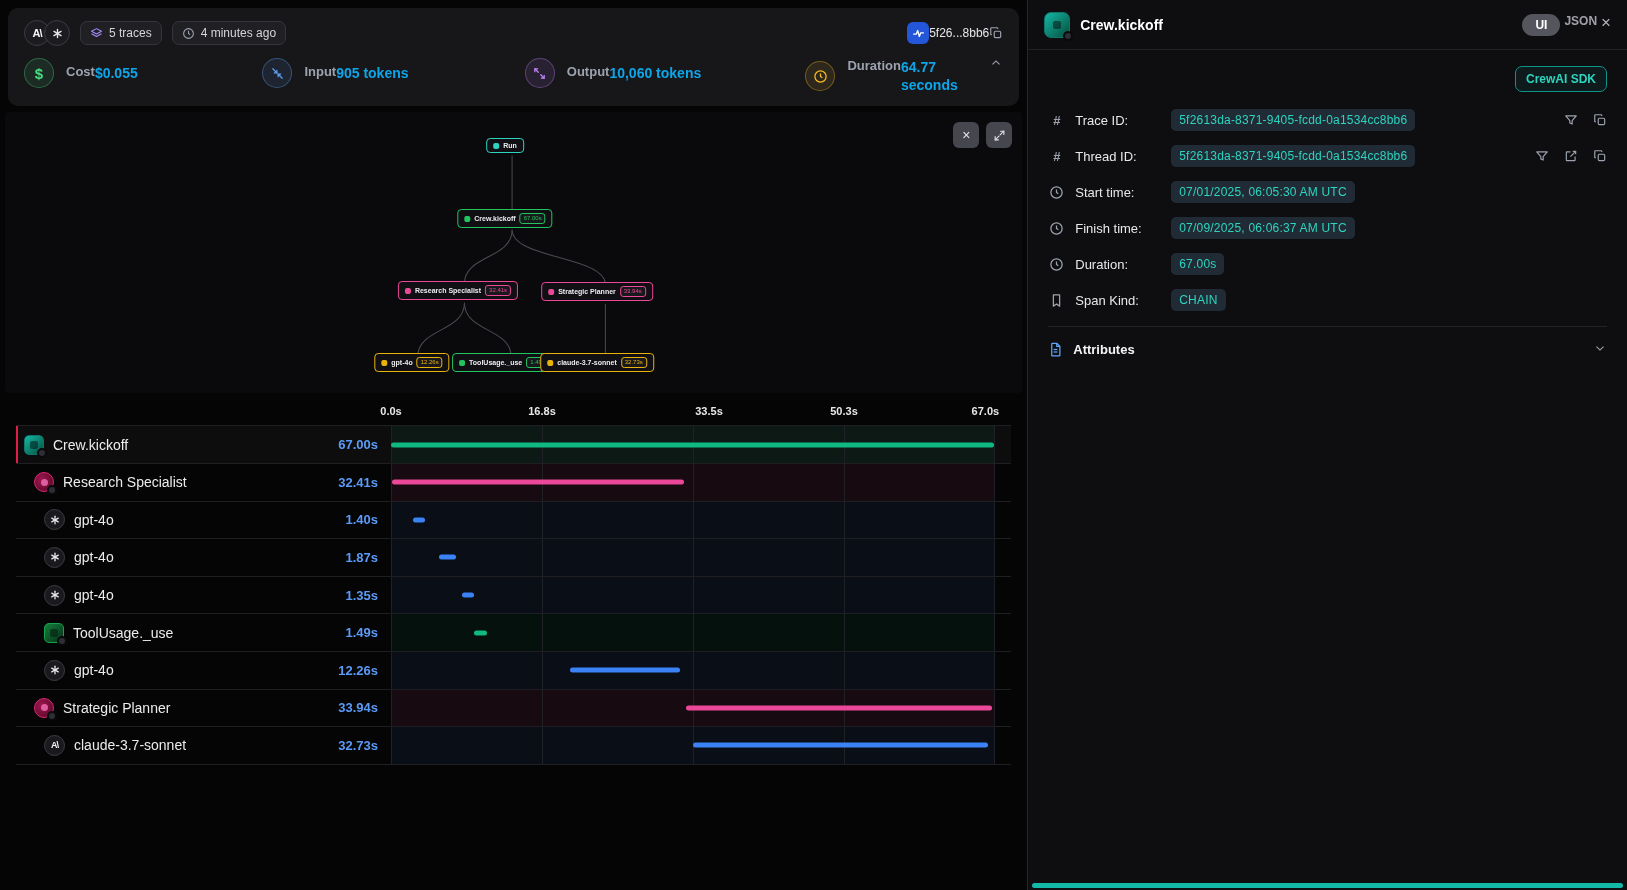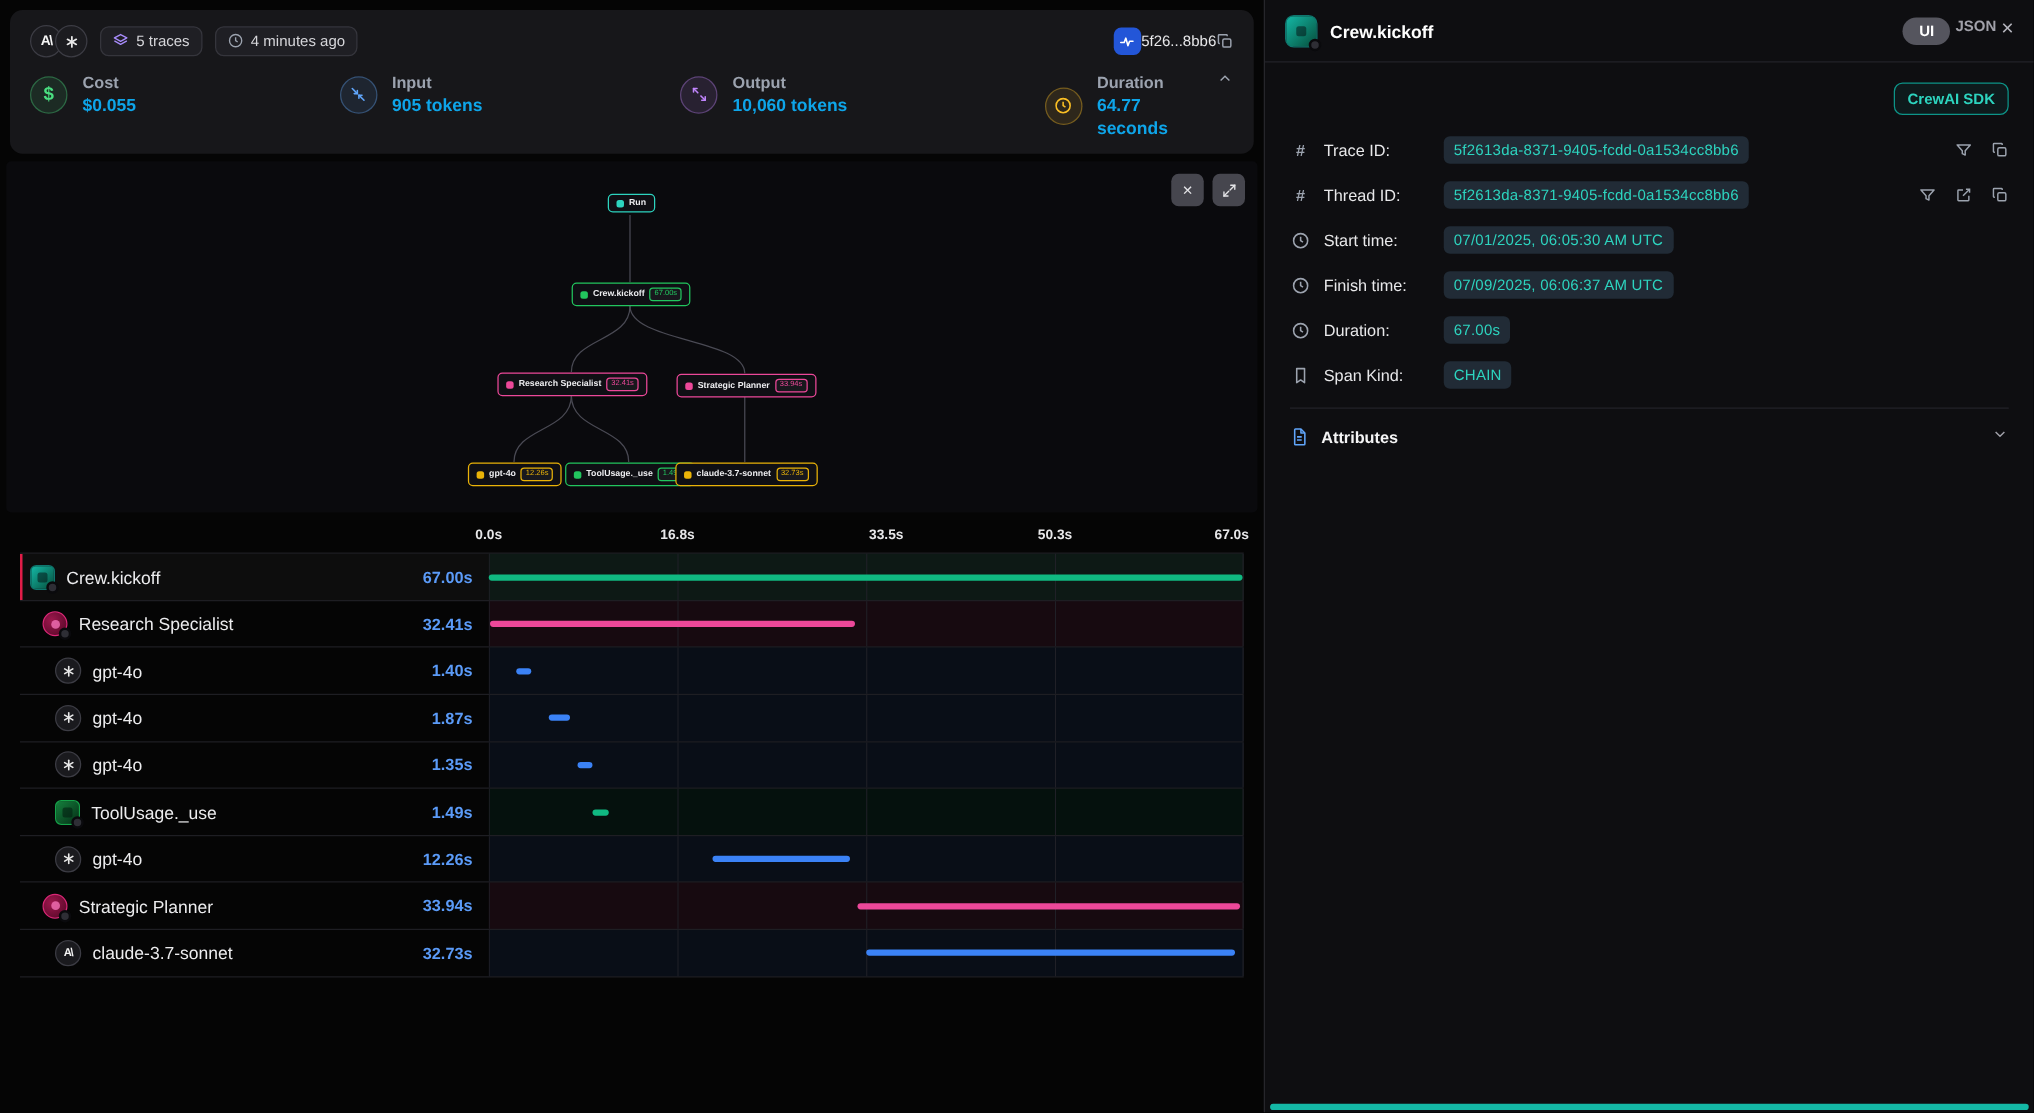--- a/index.html
+++ b/index.html
@@ -11,34 +11,34 @@
 
 
 .top-card{margin:8px 8px 0;background:#17171a;border-radius:10px;padding:8px 16px 12px;position:relative}
 .topbar{display:flex;align-items:center;gap:10px;height:34px}
 .providers{display:flex;align-items:center}
 .provider{width:26px;height:26px;border-radius:50%;background:#1c1c20;border:1px solid #3c3c44;display:flex;align-items:center;justify-content:center}
 .provider+.provider{margin-left:-6px}
 .provider svg{width:13px;height:13px}
 .ai-glyph{font-weight:700;color:#f5f5f5;letter-spacing:-1px}
 .provider .ai-glyph{font-size:11px}
-.badge{display:inline-flex;gap:6px;background:#1f1f24;border:1px solid #35353c;border-radius:7px;padding:4px 9px;font-size:12px;color:#d6d6da}
+.badge{display:inline-flex;align-items:center;gap:6px;background:#1f1f24;border:1px solid #35353c;border-radius:7px;padding:4px 9px;font-size:12px;color:#d6d6da}
 .badge svg{width:13px;height:13px}
 .topbar-right{margin-left:auto;display:flex;align-items:center;gap:0}
 .blue-chip{width:22px;height:22px;border-radius:6px;background:#2356d8;display:flex;align-items:center;justify-content:center;border:none;cursor:pointer}
 .blue-chip svg{width:13px;height:13px}
 .trace-short{font-size:12px;color:#e8e8ea}
 .ibtn{background:none;border:none;color:#9ca3af;cursor:pointer;display:inline-flex;align-items:center;padding:0}
 .ibtn svg{width:14px;height:14px}
 .stats-row{display:flex;margin-top:8px;align-items:flex-start}
 .stat{display:flex;align-items:center;gap:12px}
 .stat-icon{width:30px;height:30px;border-radius:50%;display:flex;align-items:center;justify-content:center;flex:0 0 30px}
 .stat-icon svg{width:15px;height:15px}
 .dollar{font-size:15px;font-weight:700;color:#4ade80}
-.stat-text{display:flex;flex-direction:column;line-height:1.3}
+.stat-text{display:flex;flex-direction:row;line-height:1.3}
 .stat-label{font-size:13px;color:#9ca3af;font-weight:600}
 .stat-value{font-size:14px;color:#0ea5e9;font-weight:700}
 .collapse-btn{margin-left:auto;margin-top:-2px}
 
 
 .graph-panel{position:relative;height:281px;margin:6px 5px 0;background:#0a0a0d;border-radius:4px;overflow:hidden}
 .graph-edges{position:absolute;inset:0}
 .graph-edges path{stroke:#4a4a54;fill:none;stroke-width:1}
 .gnode{position:absolute;transform:translateX(-50%);display:inline-flex;align-items:center;gap:4px;background:#0f0f14;border:1px solid #333;border-radius:4px;padding:3px 6px;white-space:nowrap;cursor:pointer}
 .gnode-dot{width:6px;height:6px;border-radius:2px;display:inline-block}

